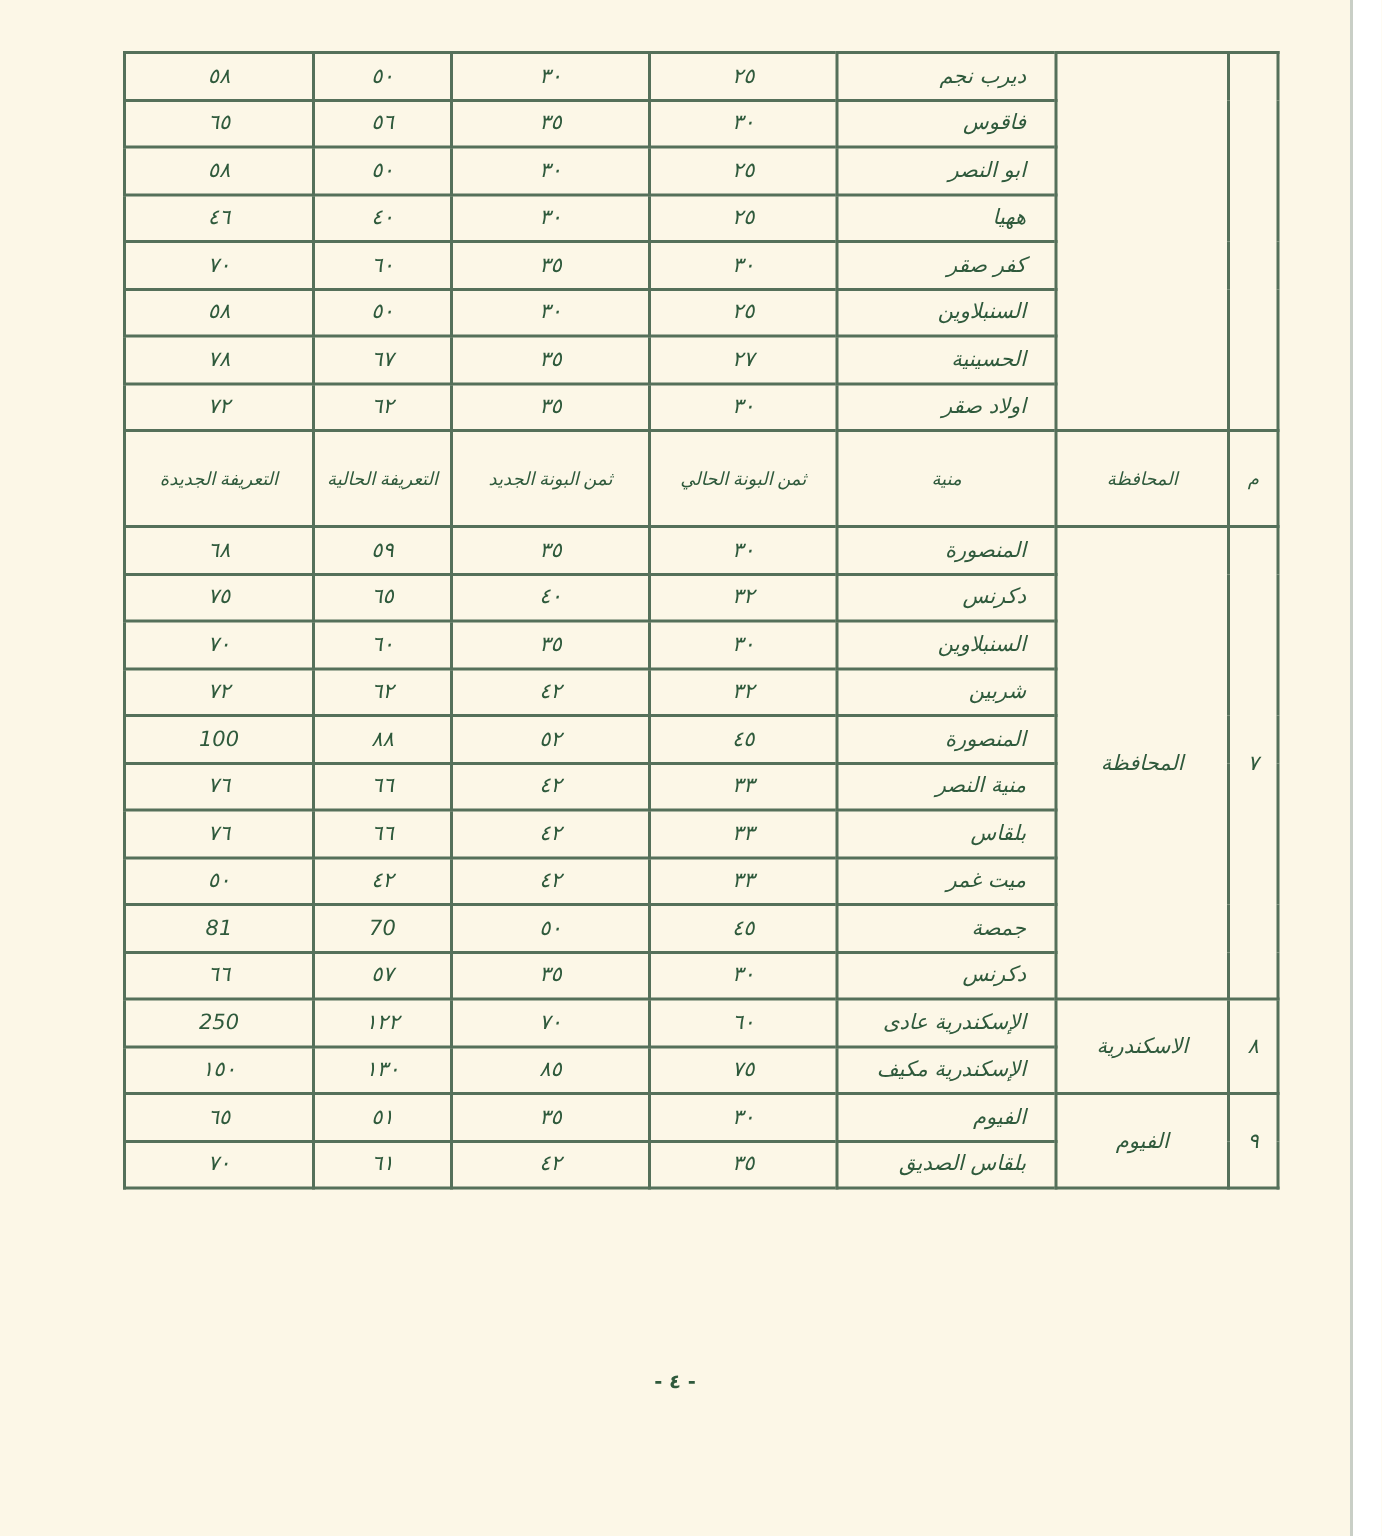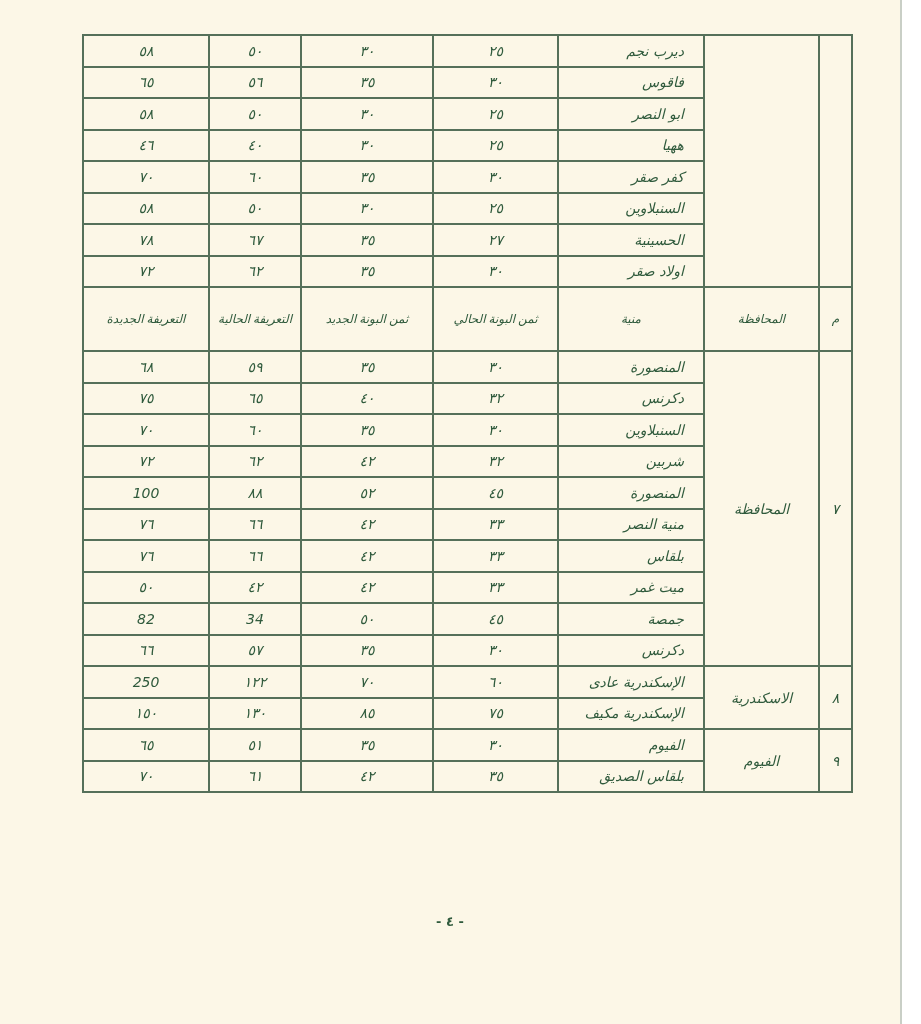--- a/index.html
+++ b/index.html
@@ -206,22 +206,22 @@
         <td class="line-name">ميت غمر</td>
         <td>٣٣</td>
         <td>٤٢</td>
         <td>٤٢</td>
         <td>٥٠</td>
       </tr>
       <tr>
         <td class="line-name">جمصة</td>
         <td>٤٥</td>
         <td>٥٠</td>
-        <td>34</td>
-        <td>82</td>
+        <td>70</td>
+        <td>81</td>
       </tr>
       <tr>
         <td class="line-name">دكرنس</td>
         <td>٣٠</td>
         <td>٣٥</td>
         <td>٥٧</td>
         <td>٦٦</td>
       </tr>
 
       <tr>

